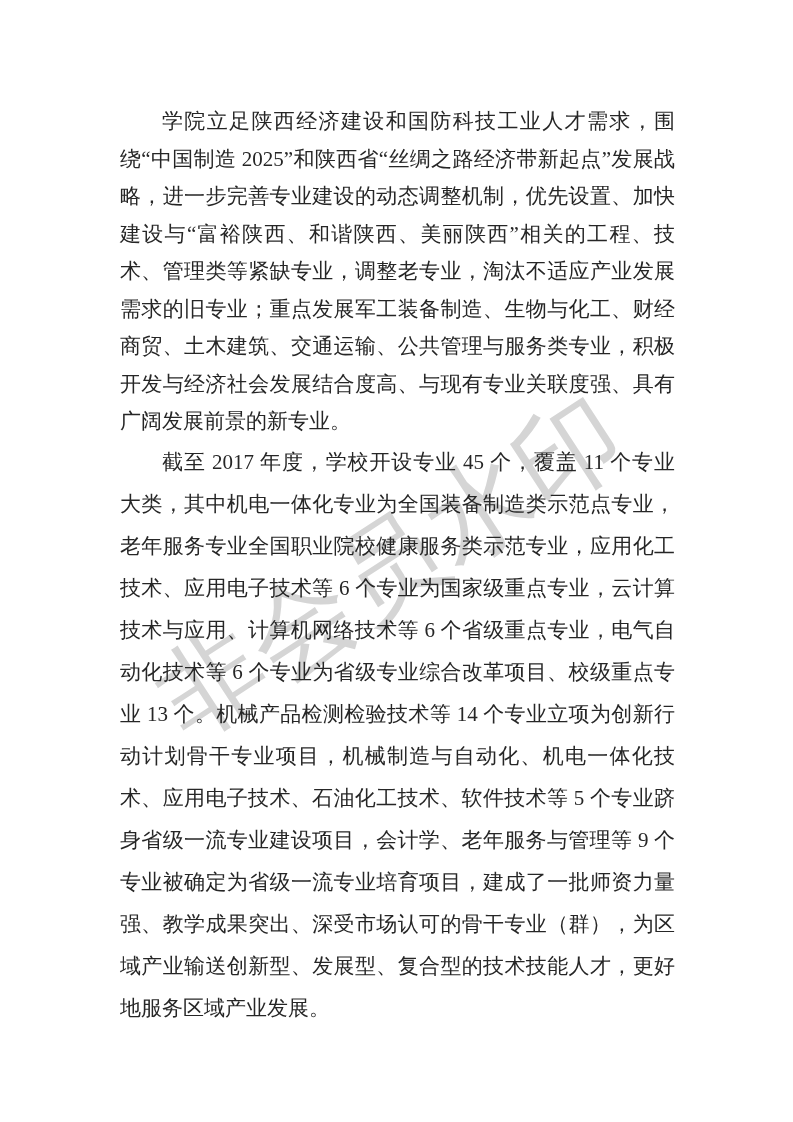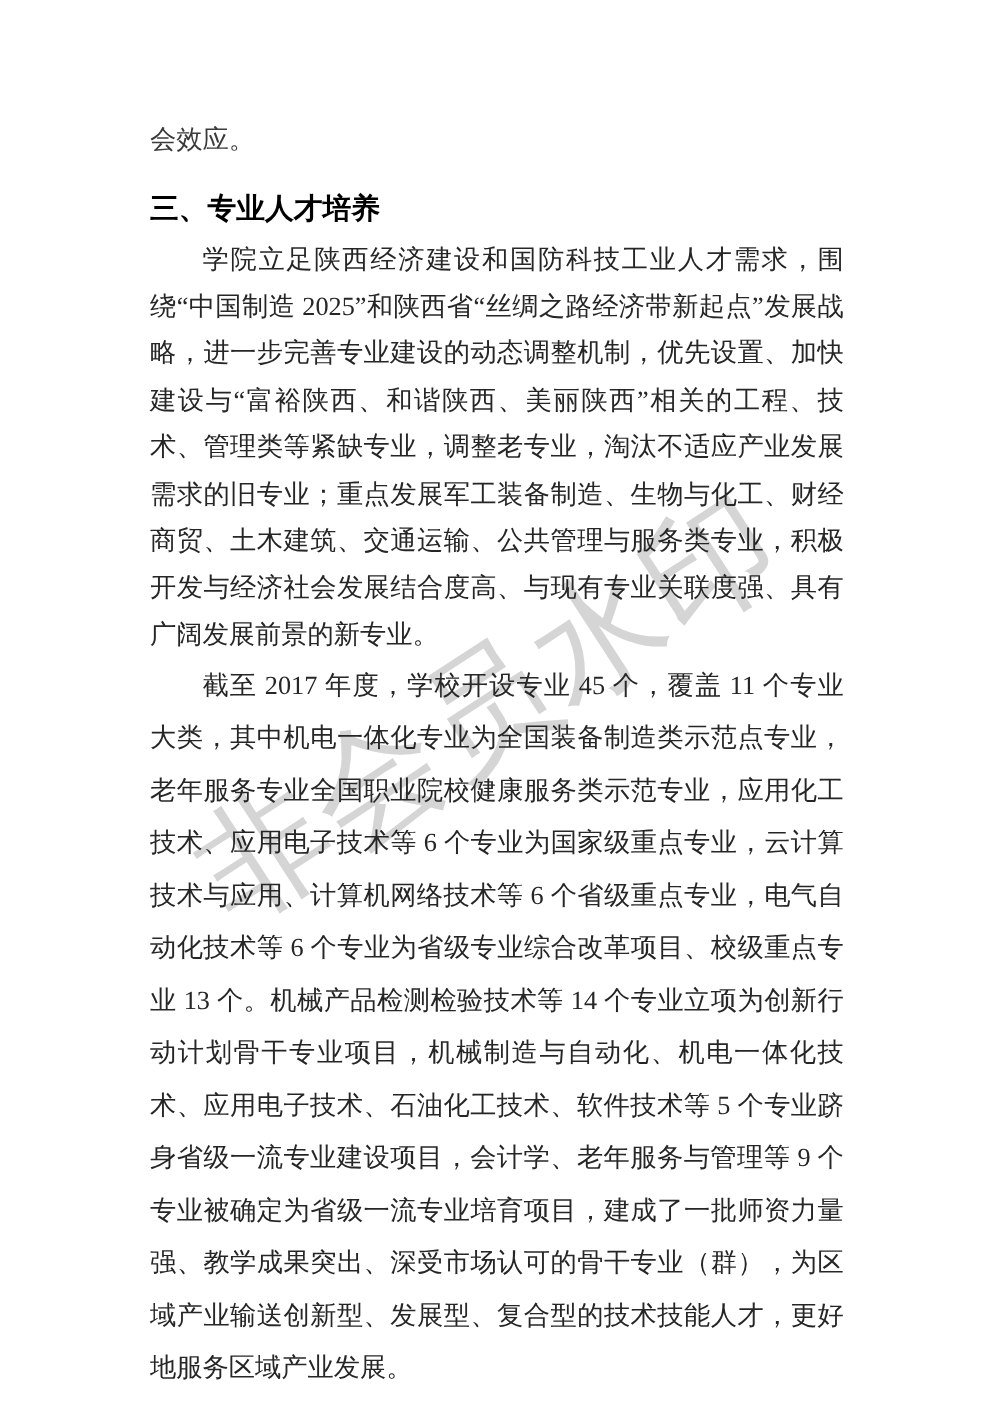--- a/index.html
+++ b/index.html
@@ -71,22 +71,20 @@
 </style>
 </head>
 <body>
 
 <div class="page">
 
   <div class="watermark">非会员水印</div>
 
   <div class="content">
 
-    <p class="leading-line">会效应。</p>
 
-    <h2 class="section-heading">三、专业人才培养</h2>
 
     <p class="body-paragraph para-1">学院立足陕西经济建设和国防科技工业人才需求，围绕“中国制造 2025”和陕西省“丝绸之路经济带新起点”发展战略，进一步完善专业建设的动态调整机制，优先设置、加快建设与“富裕陕西、和谐陕西、美丽陕西”相关的工程、技术、管理类等紧缺专业，调整老专业，淘汰不适应产业发展需求的旧专业；重点发展军工装备制造、生物与化工、财经商贸、土木建筑、交通运输、公共管理与服务类专业，积极开发与经济社会发展结合度高、与现有专业关联度强、具有广阔发展前景的新专业。</p>
 
     <p class="body-paragraph para-2">截至 2017 年度，学校开设专业 45 个，覆盖 11 个专业大类，其中机电一体化专业为全国装备制造类示范点专业，老年服务专业全国职业院校健康服务类示范专业，应用化工技术、应用电子技术等 6 个专业为国家级重点专业，云计算技术与应用、计算机网络技术等 6 个省级重点专业，电气自动化技术等 6 个专业为省级专业综合改革项目、校级重点专业 13 个。机械产品检测检验技术等 14 个专业立项为创新行动计划骨干专业项目，机械制造与自动化、机电一体化技术、应用电子技术、石油化工技术、软件技术等 5 个专业跻身省级一流专业建设项目，会计学、老年服务与管理等 9 个专业被确定为省级一流专业培育项目，建成了一批师资力量强、教学成果突出、深受市场认可的骨干专业（群），为区域产业输送创新型、发展型、复合型的技术技能人才，更好地服务区域产业发展。</p>
 
   </div>
 </div>
 
 </body></html>

